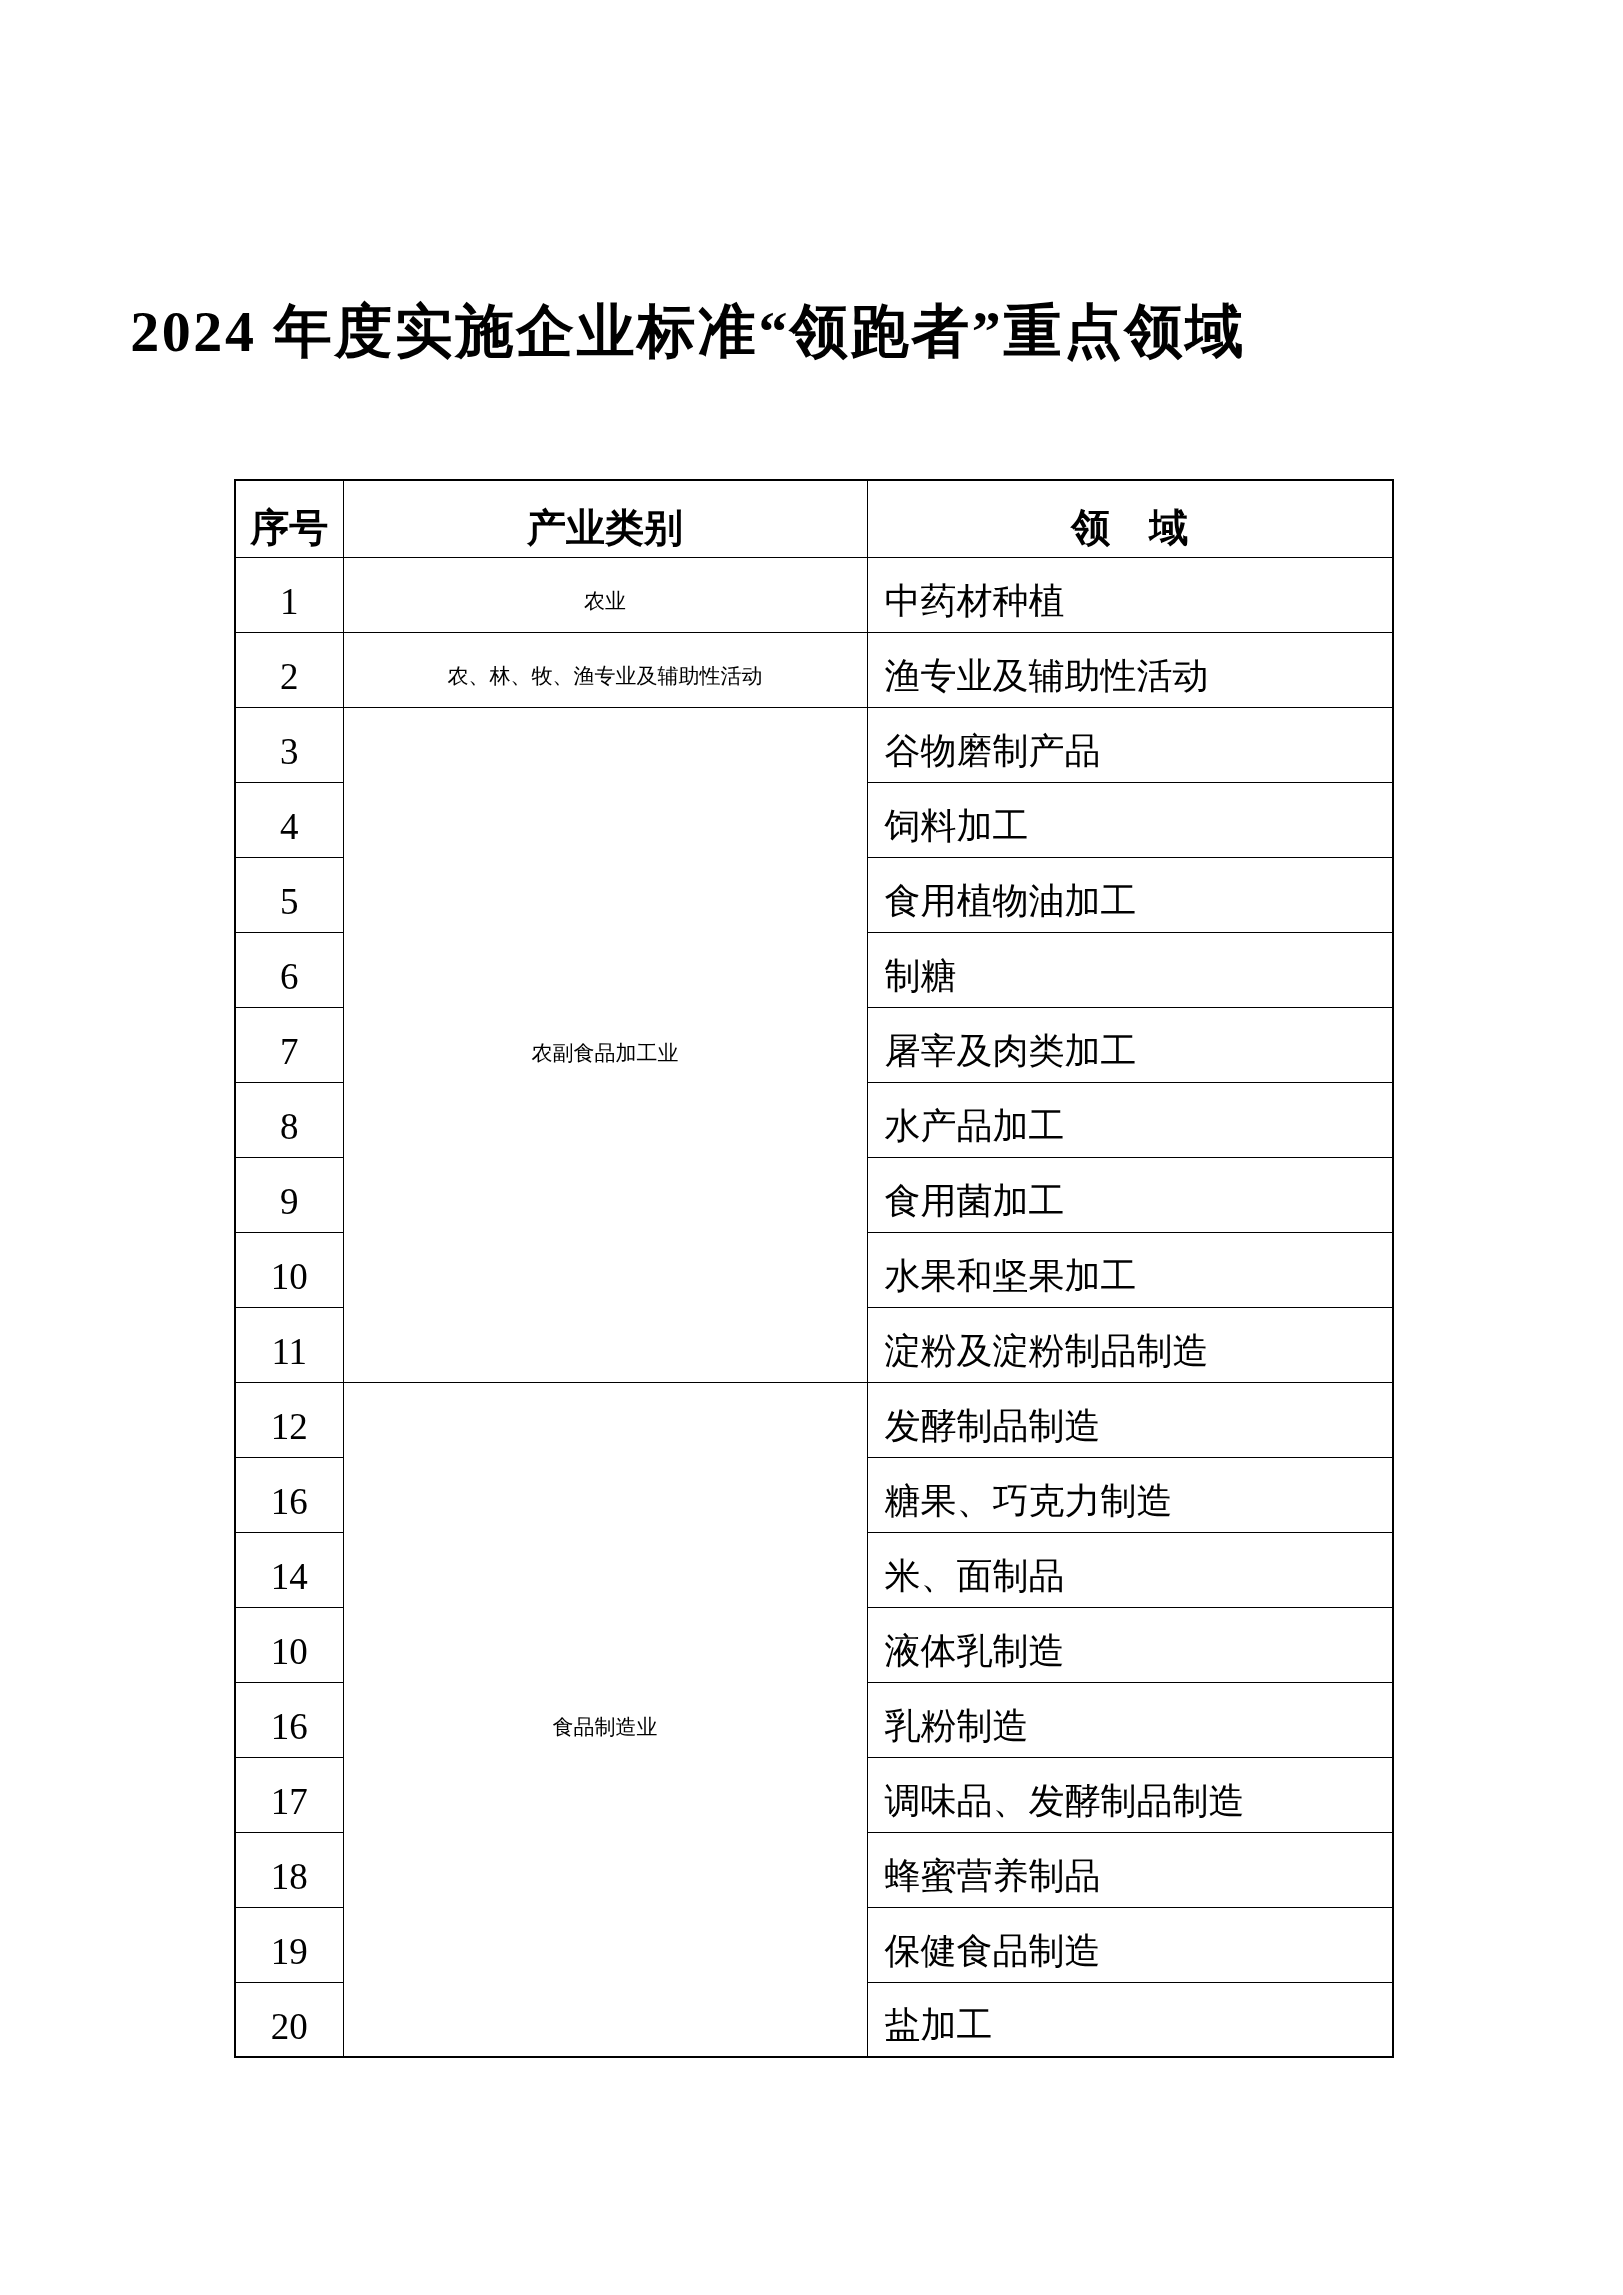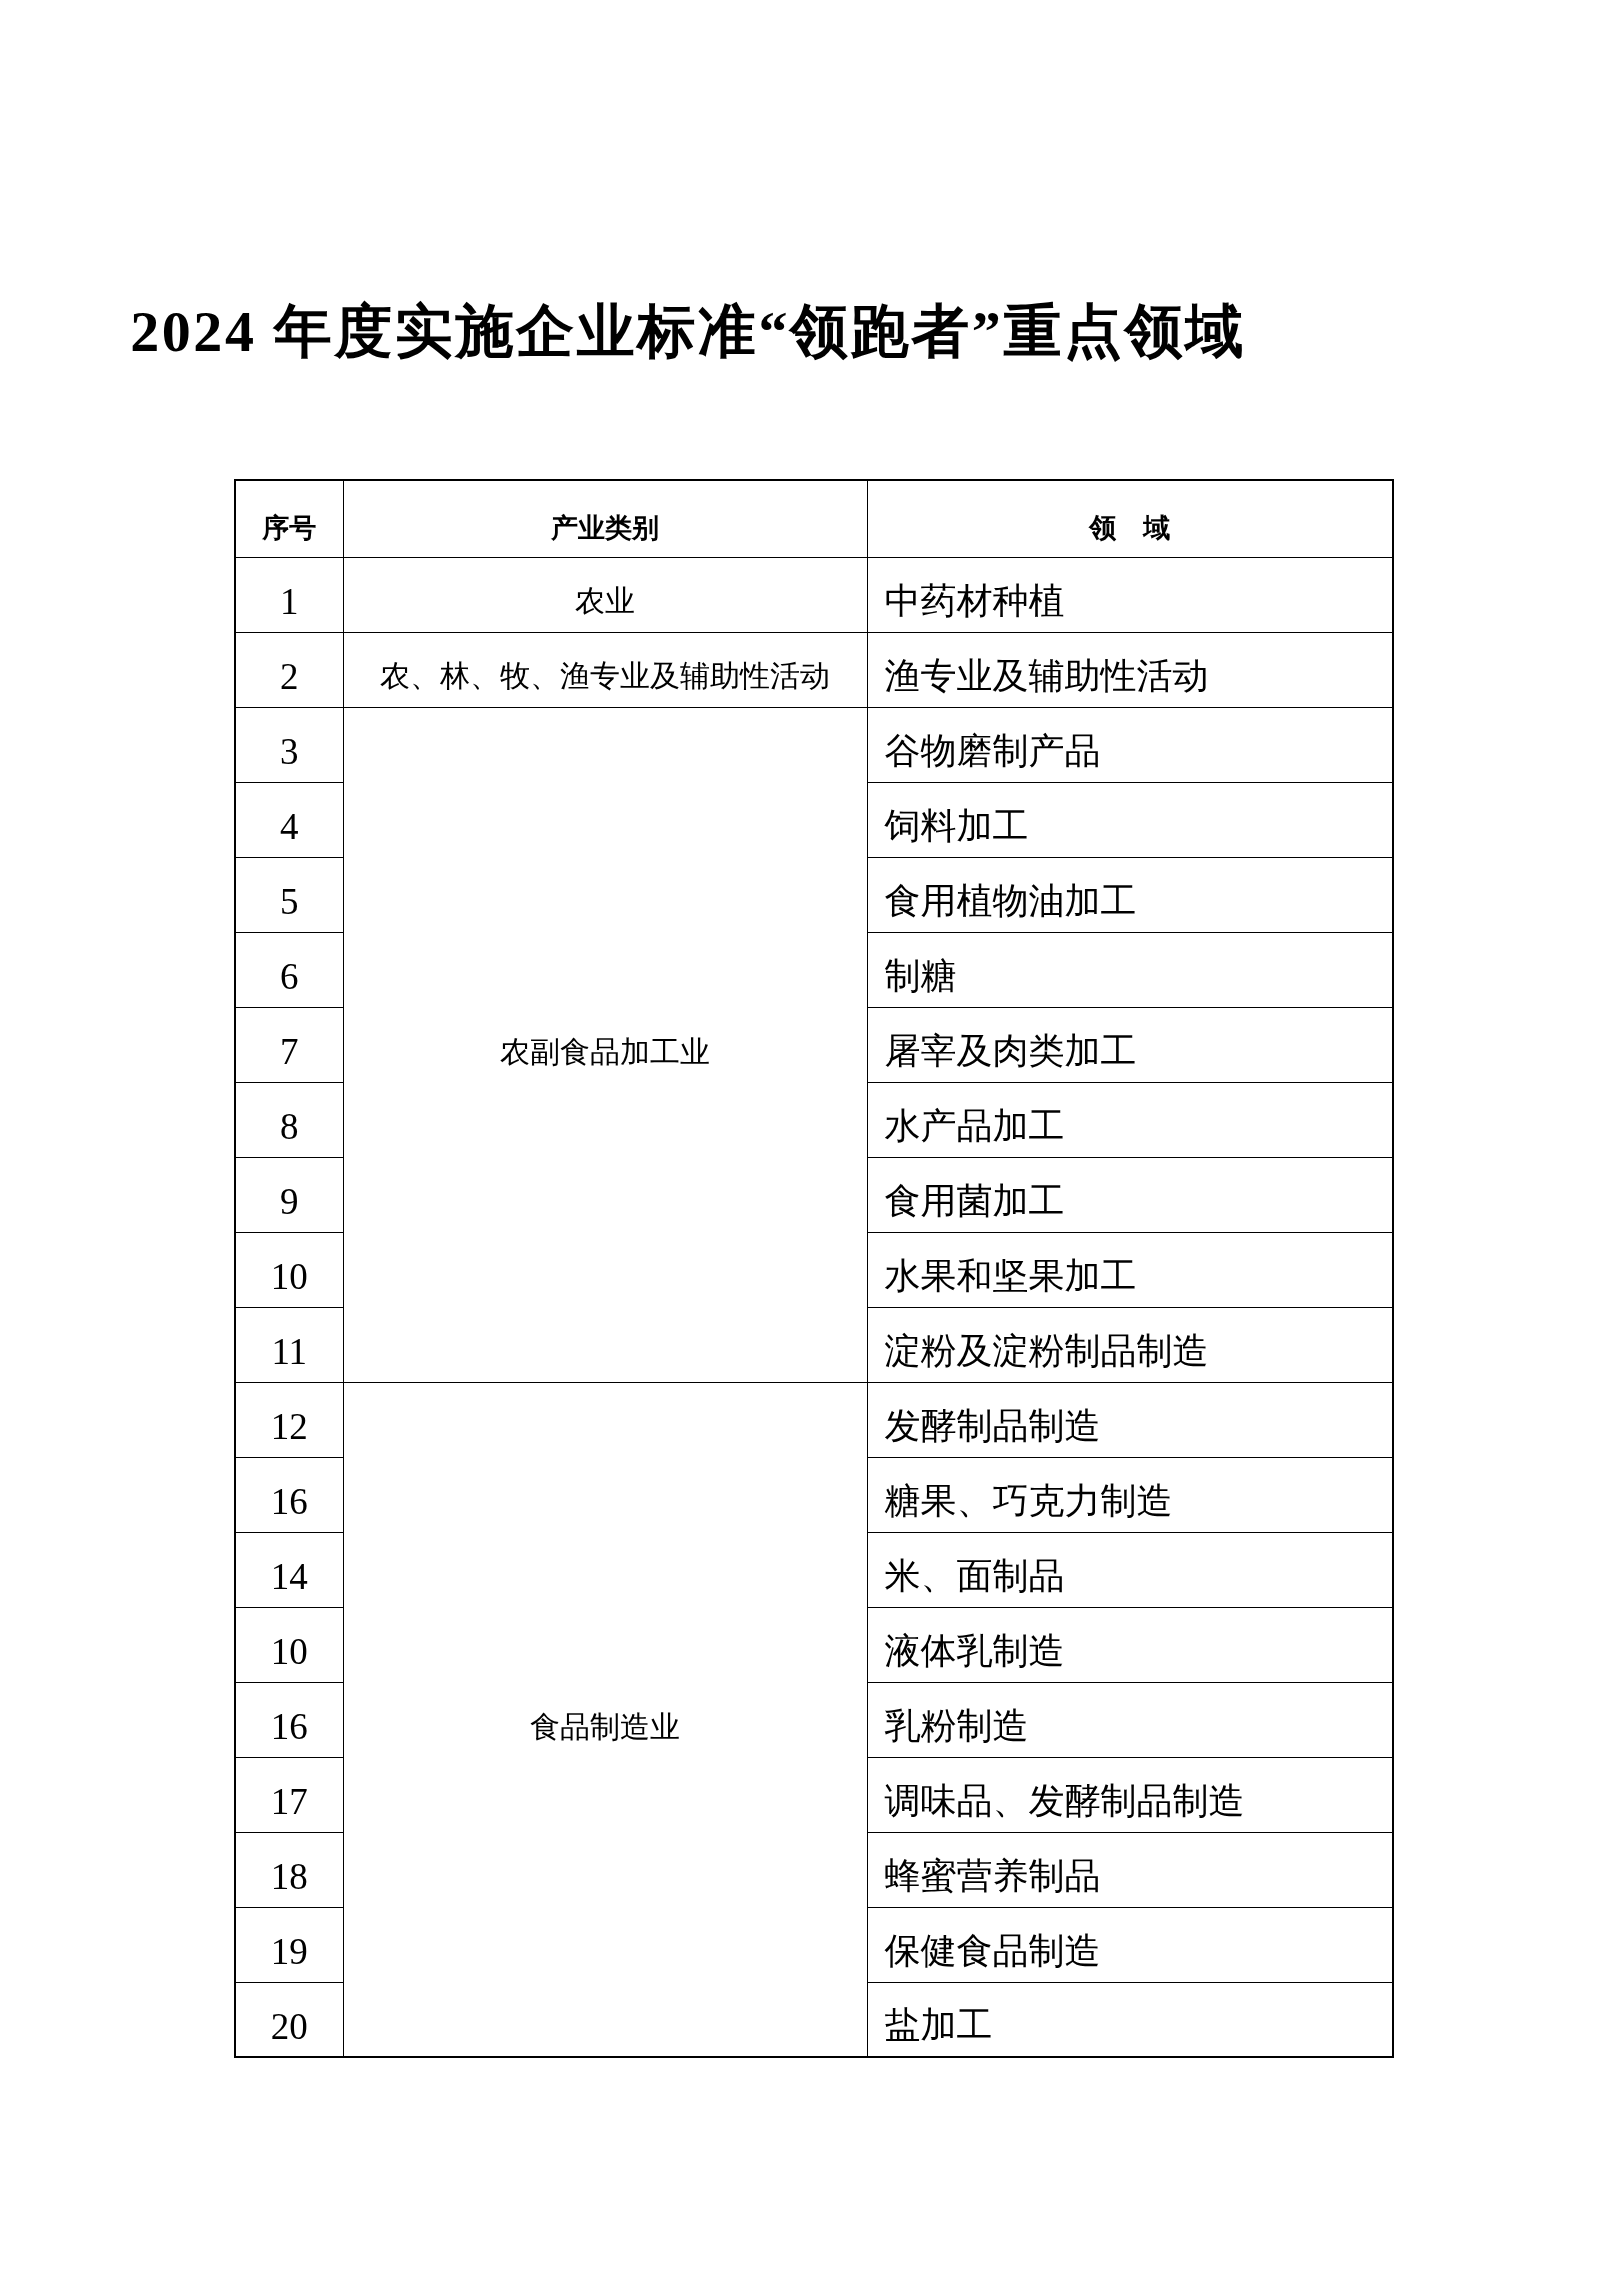--- a/index.html
+++ b/index.html
@@ -40,32 +40,32 @@
   .industry-table th, .industry-table td {
     border: 1.3px solid #000000;
     vertical-align: middle;
     overflow: hidden;
   }
   .industry-table thead tr { height: 77px; }
   .industry-table tbody tr { height: 75px; }
   .industry-table th {
     font-family: "Liberation Sans", sans-serif;
     font-weight: bold;
-    font-size: 27px;
+    font-size: 39px;
     text-align: center;
     padding-top: 18px;
   }
   td.c-no {
     font-family: "Liberation Serif", serif;
     font-size: 37px;
     text-align: center;
     padding-top: 14.4px;
   }
   td.c-cat {
-    font-size: 30px;
+    font-size: 21px;
     text-align: center;
     padding: 13px 5.2px 0 5.2px;
   }
   td.c-cat.merged { padding-top: 16px; }
   td.c-field {
     font-size: 36px;
     text-align: left;
     padding: 13px 6.5px 0 17px;
   }
 </style>

